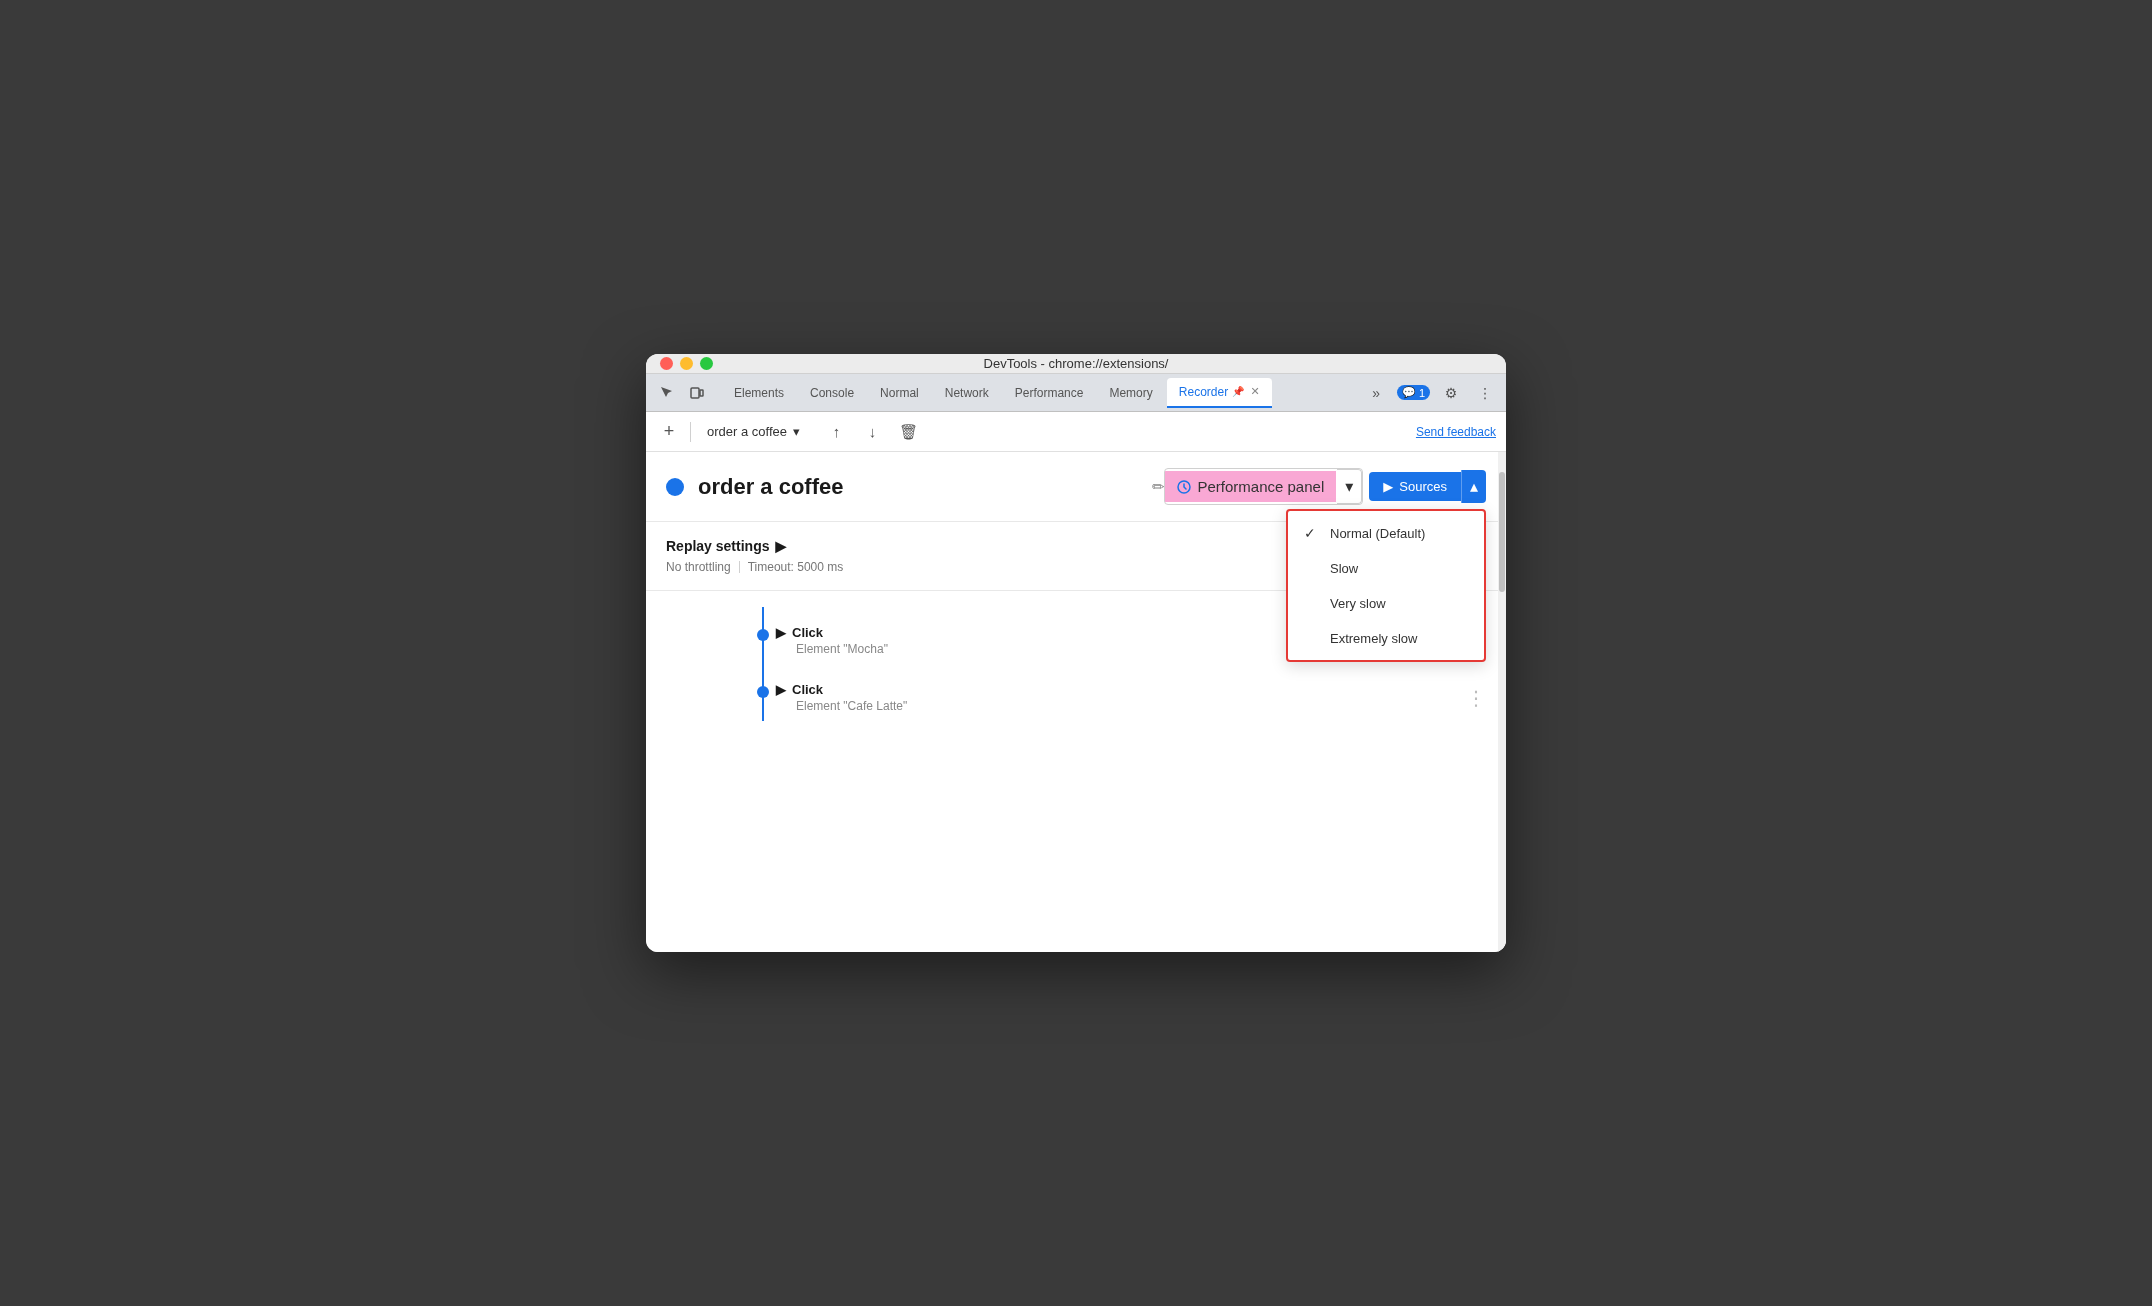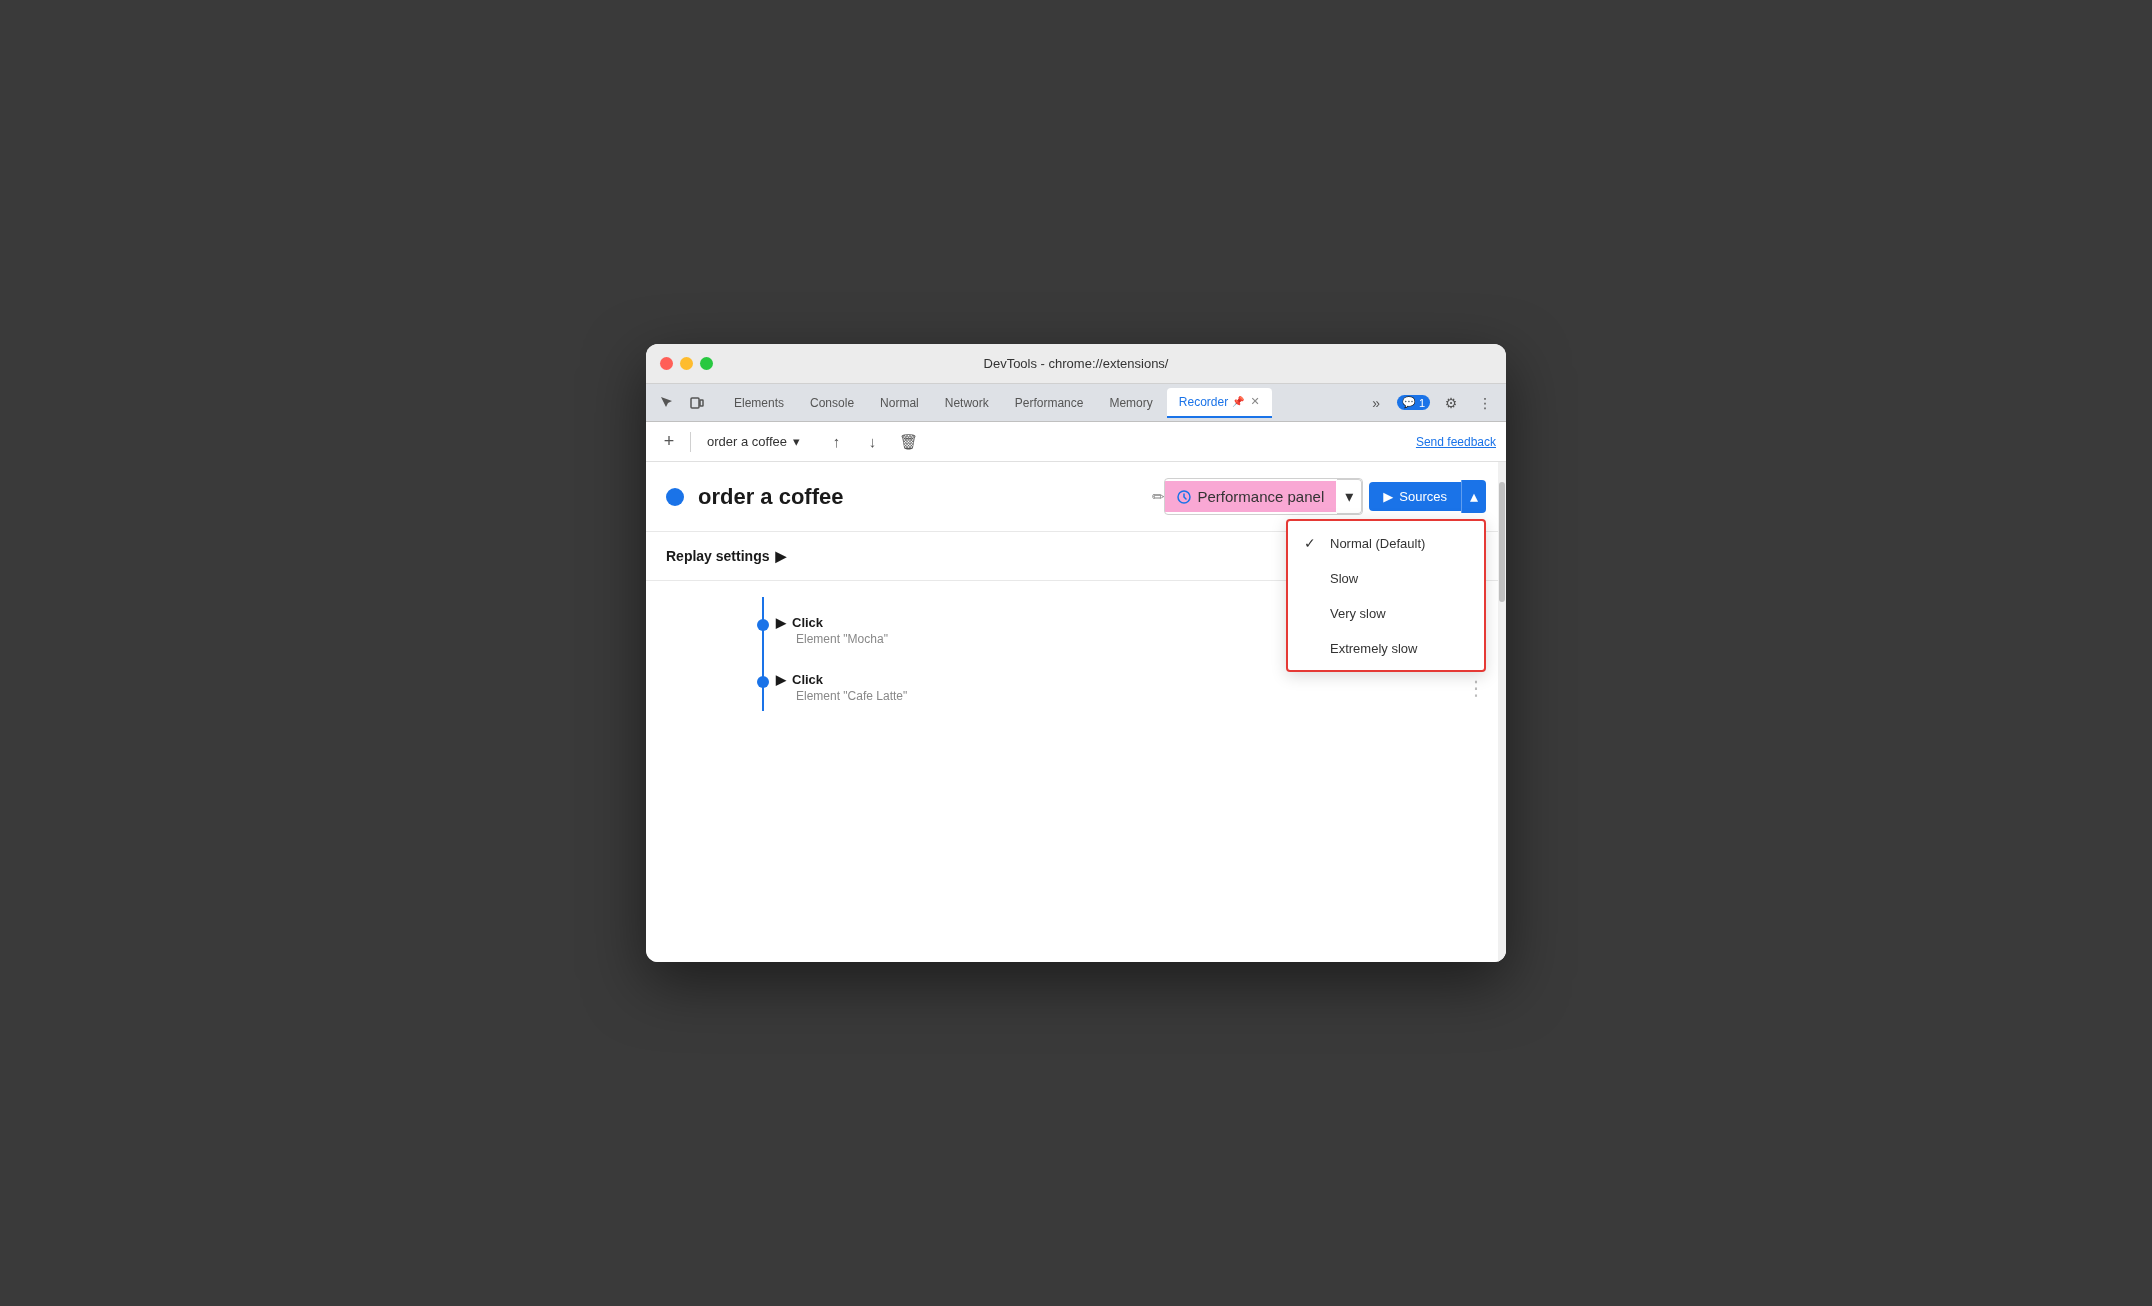--- a/index.html
+++ b/index.html
@@ -16,21 +16,21 @@
       width: 860px;
       background: #f0f0f0;
       border-radius: 12px;
       box-shadow: 0 20px 60px rgba(0,0,0,0.5);
       overflow: hidden;
     }
 
     
     .titlebar {
       background: #ececec;
-      height: 40px;
+      height: 20px;
       display: flex;
       align-items: center;
       padding: 0 14px;
       border-bottom: 1px solid #d0d0d0;
       position: relative;
     }
     .traffic-lights {
       display: flex;
       gap: 7px;
       align-items: center;
@@ -507,20 +507,25 @@
           </div>
         </div>
       </div>
     </div>
 
     <div class="settings-section">
       <div class="settings-title">
         <span>Replay settings</span>
         <span>▶</span>
       </div>
+      <div class="settings-subtitle">
+        <span>No throttling</span>
+        <span class="settings-divider"></span>
+        <span>Timeout: 5000 ms</span>
+      </div>
     </div>
 
     <div class="steps-container" style="position:relative;">
 
 
       <div style="display:flex; align-items:flex-start; padding: 18px 20px 8px 20px; position:relative;">
         <div style="position:absolute; left:116px; top:0; bottom:-20px; width:2px; background:#1a73e8;"></div>
         <div style="width:12px; height:12px; border-radius:50%; background:#1a73e8; position:absolute; left:111px; top:22px; z-index:2;"></div>
 
         <div style="margin-left:110px; flex:1;">

